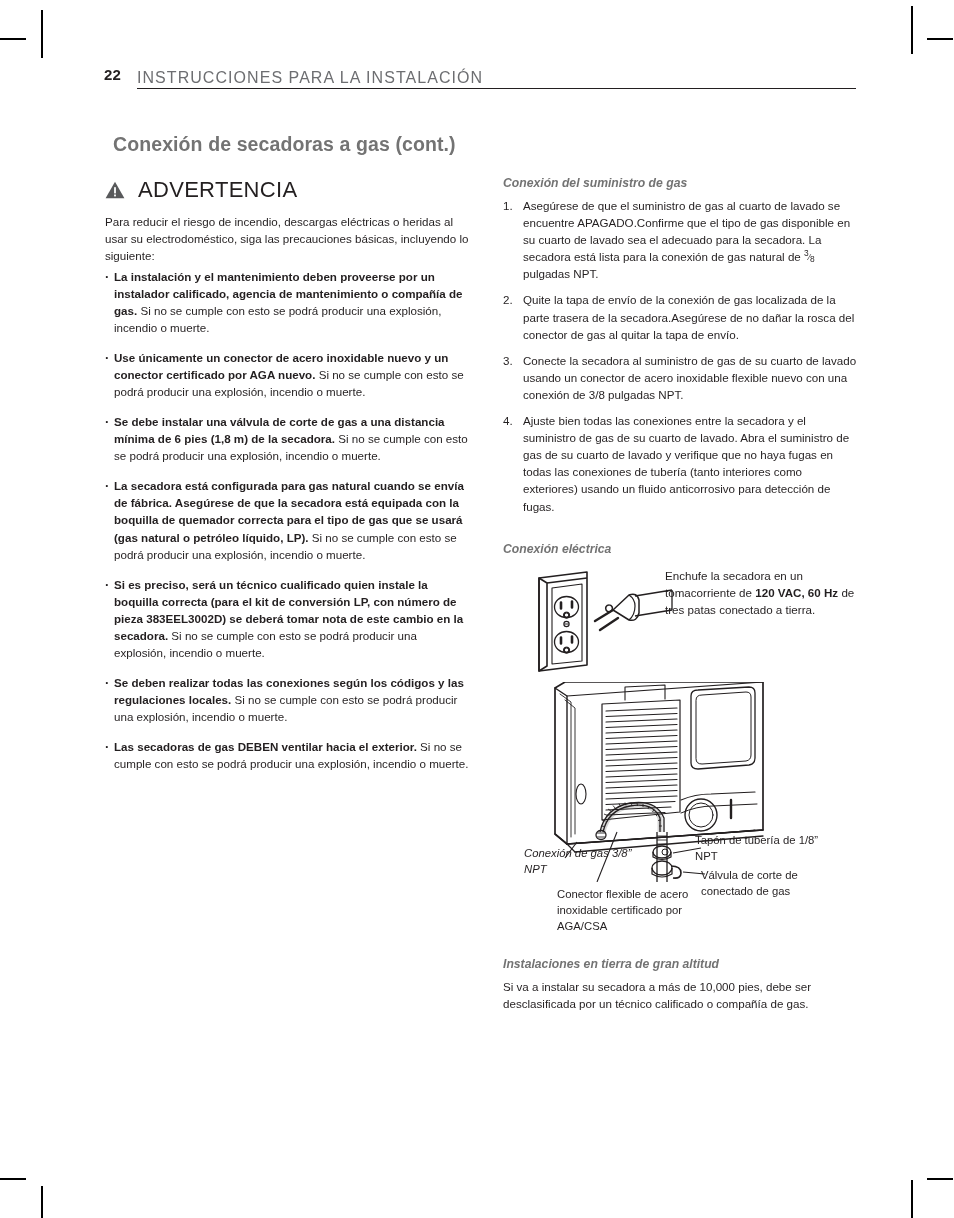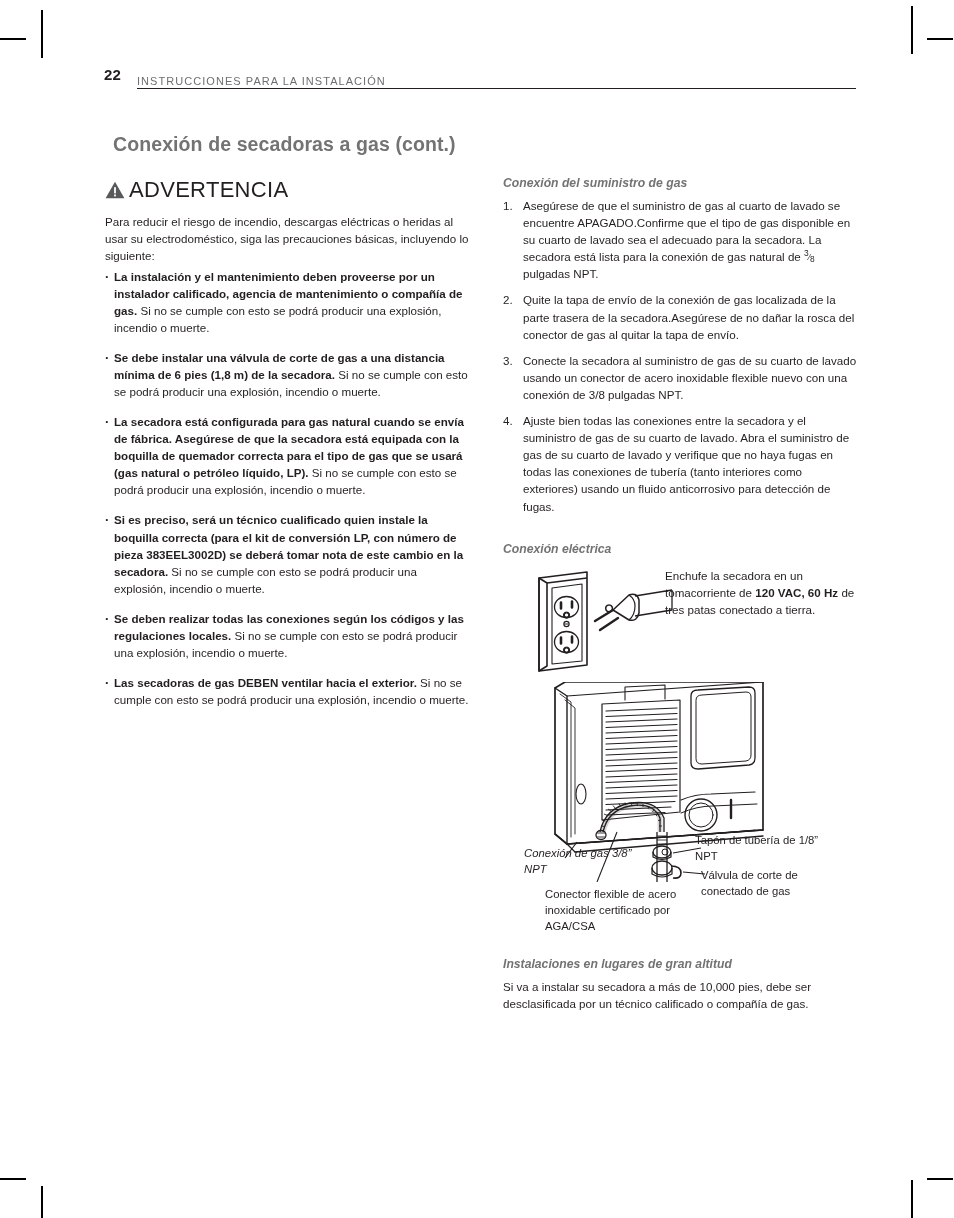--- a/index.html
+++ b/index.html
@@ -34,22 +34,22 @@
     left: 0;
     top: 0;
     font-size: 15px;
     font-weight: bold;
     letter-spacing: 0.2px;
     color: #231f20;
   }
   .header-title {
     position: absolute;
     left: 33px;
-    top: 9px;
-    font-size: 11px;
+    top: 3px;
+    font-size: 16px;
     letter-spacing: 1.05px;
     color: #6d6e71;
   }
   .header-rule {
     position: absolute;
     left: 33px;
     top: 22px;
     width: 719px;
     height: 1px;
     background: #231f20;
@@ -77,21 +77,21 @@
     position: absolute;
     left: 503px;
     top: 176px;
     width: 356px;
   }
 
   
   .warning-head {
     display: flex;
     align-items: center;
-    gap: 4px;
+    gap: 13px;
     height: 30px;
     margin-bottom: 8px;
   }
   .warn-tri {
     width: 20px;
     height: 18px;
     flex: none;
     display: block;
   }
   .warning-word {
@@ -191,21 +191,21 @@
   }
   .callout {
     position: absolute;
     font-size: 11.3px;
     line-height: 1.42;
     color: #231f20;
   }
   .co-gas   { left: 19px;   top: 163px; width: 120px; font-style: italic; }
   .co-plug  { left: 190px; top: 150px; width: 130px; }
   .co-valve { left: 196px; top: 185px; width: 140px; }
-  .co-flex  { left: 40px;  top: 204px; width: 160px; }
+  .co-flex  { left: 52px;  top: 204px; width: 160px; }
 
   
   .alt-sec { margin-top: 2px; }
   .alt-p {
     font-size: 11.6px;
     line-height: 1.47;
     margin-bottom: 10px;
   }
 </style>
 </head>
@@ -237,20 +237,23 @@
       <rect x="9.1" y="13.5" width="1.8" height="1.9" fill="#ffffff"></rect>
     </svg>
     <span class="warning-word">ADVERTENCIA</span>
   </div>
 
   <div class="warn-intro">Para reducir el riesgo de incendio, descargas eléctricas o heridas al usar su electrodoméstico, siga las precauciones básicas, incluyendo lo siguiente:</div>
 
   <div class="bullet-list">
     <div class="bullet">
       <b>La instalación y el mantenimiento deben proveerse por un instalador calificado, agencia de mantenimiento o compañía de gas.</b><span> Si no se cumple con esto se podrá producir una explosión, incendio o muerte.</span>
+    </div>
+    <div class="bullet">
+      <b>Use únicamente un conector de acero inoxidable nuevo y un conector certificado por AGA nuevo.</b><span> Si no se cumple con esto se podrá producir una explosión, incendio o muerte.</span>
     </div>
     <div class="bullet">
       <b>Se debe instalar una válvula de corte de gas a una distancia mínima de 6 pies (1,8 m) de la secadora.</b><span> Si no se cumple con esto se podrá producir una explosión, incendio o muerte.</span>
     </div>
     <div class="bullet">
       <b>La secadora está configurada para gas natural cuando se envía de fábrica. Asegúrese de que la secadora está equipada con la boquilla de quemador correcta para el tipo de gas que se usará (gas natural o petróleo líquido, LP).</b><span> Si no se cumple con esto se podrá producir una explosión, incendio o muerte.</span>
     </div>
     <div class="bullet">
       <b>Si es preciso, será un técnico cualificado quien instale la boquilla correcta (para el kit de conversión LP, con número de pieza 383EEL3002D) se deberá tomar nota de este cambio en la secadora.</b><span> Si no se cumple con esto se podrá producir una explosión, incendio o muerte.</span>
     </div>
@@ -317,21 +320,21 @@
         <path d="M84 36 a3.4 3.4 0 1 0 0.1 0" stroke-width="1.6"></path>
       </g>
     </svg>
 
     <div class="elec-text"><span>Enchufe la secadora en un tomacorriente de </span><b>120 VAC, 60 Hz</b><span> de tres patas conectado a tierra.</span></div>
   </div>
 
   <div style="height:272px"></div>
 
   <div class="alt-sec">
-    <div class="sub-head">Instalaciones en lugares de gran altitud</div>
+    <div class="sub-head">Instalaciones en tierra de gran altitud</div>
     <div class="alt-p">Si va a instalar su secadora a más de 10,000 pies, debe ser desclasificada por un técnico calificado o compañía de gas.</div>
   </div>
 </div>
 
 <div class="dryer-fig">
   <svg width="360" height="200" viewBox="0 0 360 200" style="position:absolute; left:0; top:0;">
     <g fill="none" stroke="#231f20" stroke-width="1.5" stroke-linejoin="round" stroke-linecap="round">
 
       <path d="M50 6 L60 0 L258 0 L258 148 L62 162 L50 152 Z" stroke-width="1.7"></path>
       <path d="M50 6 L62 14 L62 162" stroke-width="1.4"></path>

